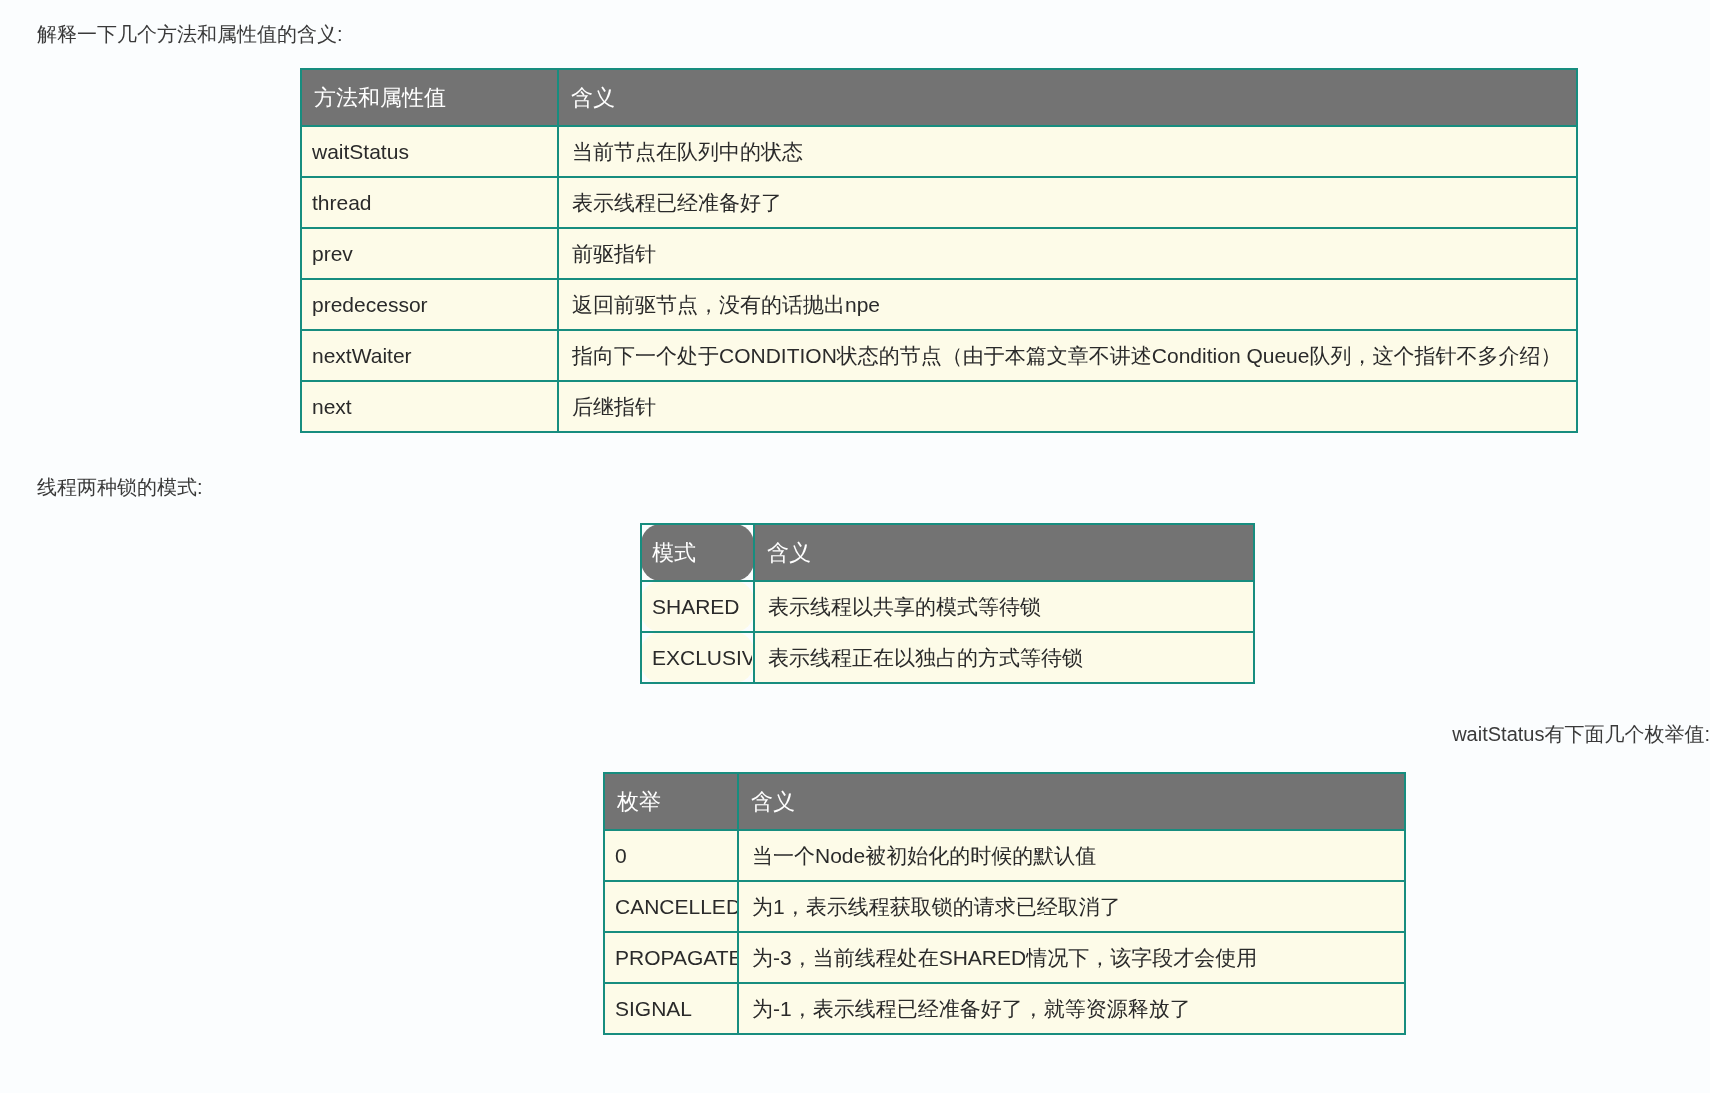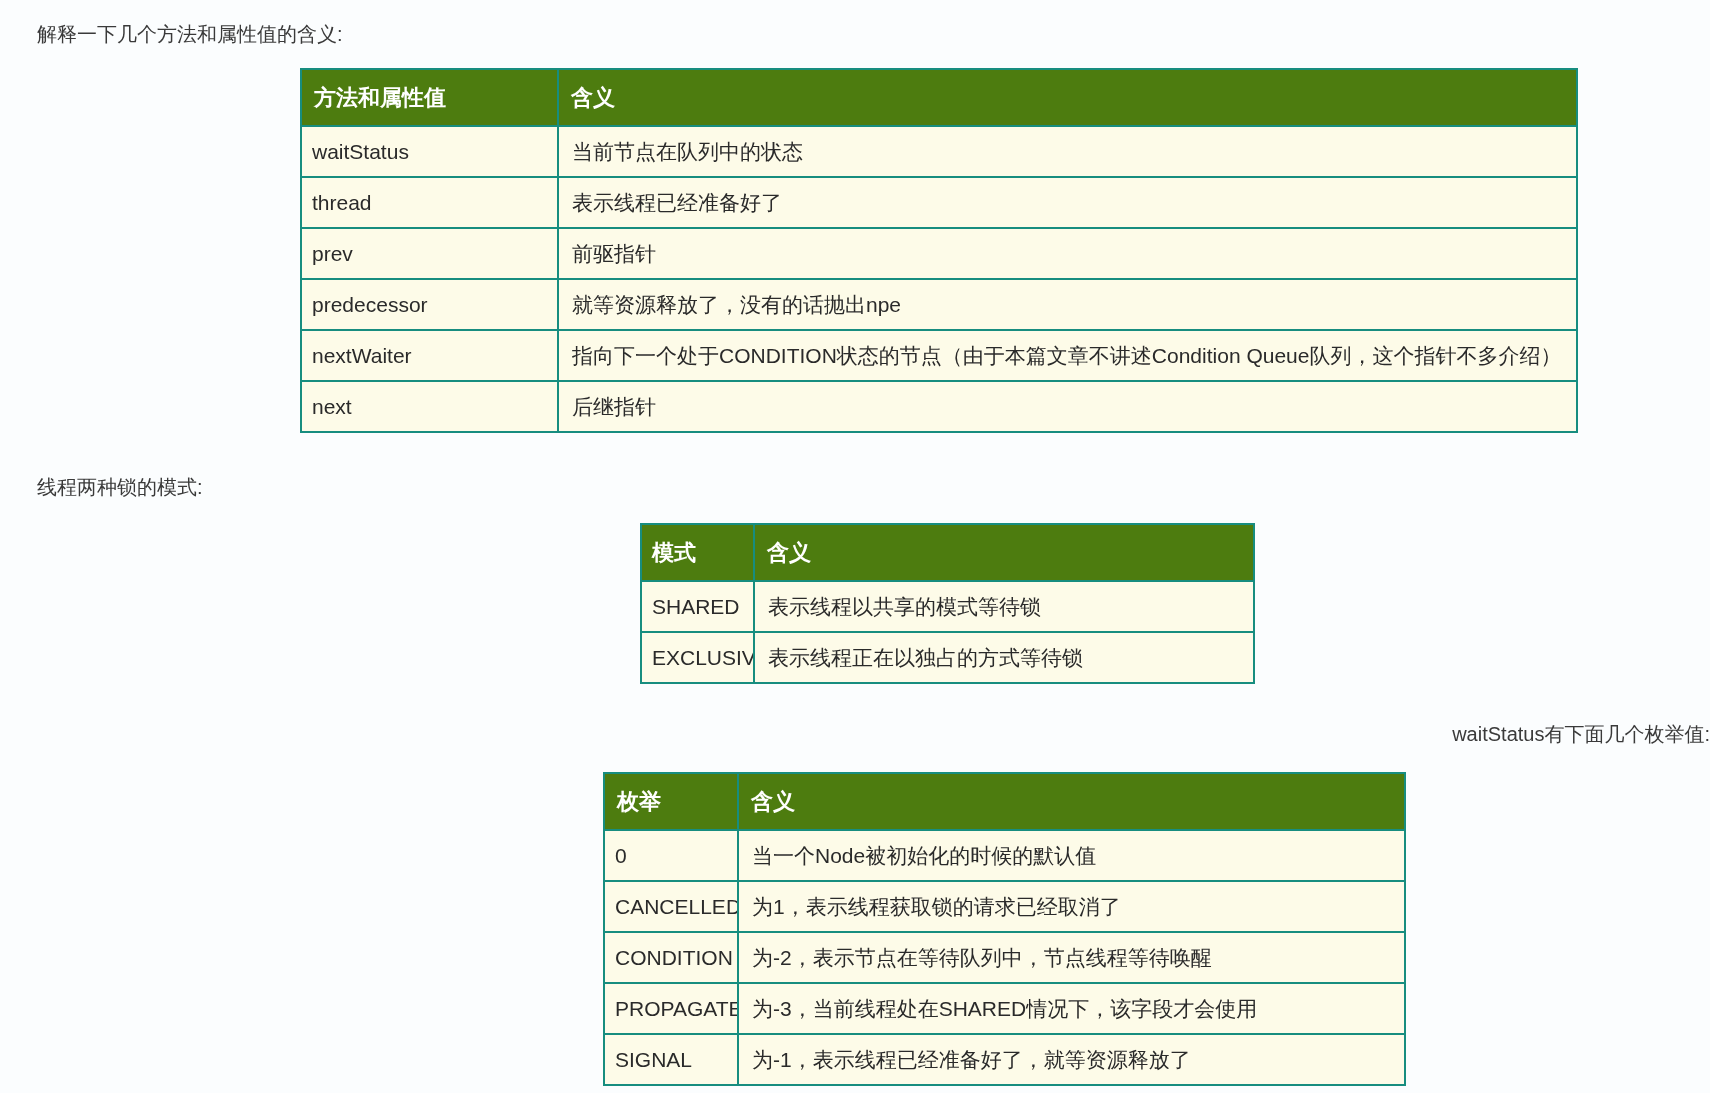--- a/index.html
+++ b/index.html
@@ -34,38 +34,38 @@
 
   .data-table th, .data-table td {
     border: 2px solid #178d7f;
     text-align: left;
     vertical-align: middle;
     font-size: 21px;
     overflow: hidden;
     white-space: nowrap;
   }
   .data-table th {
-    background: #4d7c0f;
+    background: #737373;
     color: #ffffff;
-    font-weight: bold;
+    font-weight: normal;
     height: 57px;
     padding: 0 12px;
     font-size: 22px;
   }
   .data-table td {
     background: #fdfbe8;
     color: #2a2a2a;
     height: 51px;
     padding: 0 12px 0 10px;
   }
   .data-table td.col-meaning { padding-left: 13px; }
 
   #table-1 .col-key { width: 257px; }
   #table-2 .col-key { width: 113px; }
-  #table-2 th.col-key, #table-2 td.col-key { padding-right: 4px; padding-left: 10px; }
+  #table-2 th.col-key, #table-2 td.col-key { padding-right: 4px; padding-left: 10px; border-radius: 20px; }
   #table-3 .col-key { width: 134px; }
 </style>
 </head>
 <body>
 
 <div>
 
   <section>
     <p id="heading-1" class="section-heading">解释一下几个方法和属性值的含义:</p>
     <table id="table-1" class="data-table">
@@ -83,21 +83,21 @@
           <tr>
             <td class="col-key">thread</td>
             <td class="col-meaning">表示线程已经准备好了</td>
           </tr>
           <tr>
             <td class="col-key">prev</td>
             <td class="col-meaning">前驱指针</td>
           </tr>
           <tr>
             <td class="col-key">predecessor</td>
-            <td class="col-meaning">就等资源释放了，没有的话抛出npe</td>
+            <td class="col-meaning">返回前驱节点，没有的话抛出npe</td>
           </tr>
           <tr>
             <td class="col-key">nextWaiter</td>
             <td class="col-meaning">指向下一个处于CONDITION状态的节点（由于本篇文章不讲述Condition Queue队列，这个指针不多介绍）</td>
           </tr>
           <tr>
             <td class="col-key">next</td>
             <td class="col-meaning">后继指针</td>
           </tr>
         </tbody>
@@ -138,24 +138,20 @@
       <tbody>
           <tr>
             <td class="col-key">0</td>
             <td class="col-meaning">当一个Node被初始化的时候的默认值</td>
           </tr>
           <tr>
             <td class="col-key">CANCELLED</td>
             <td class="col-meaning">为1，表示线程获取锁的请求已经取消了</td>
           </tr>
           <tr>
-            <td class="col-key">CONDITION</td>
-            <td class="col-meaning">为-2，表示节点在等待队列中，节点线程等待唤醒</td>
-          </tr>
-          <tr>
             <td class="col-key">PROPAGATE</td>
             <td class="col-meaning">为-3，当前线程处在SHARED情况下，该字段才会使用</td>
           </tr>
           <tr>
             <td class="col-key">SIGNAL</td>
             <td class="col-meaning">为-1，表示线程已经准备好了，就等资源释放了</td>
           </tr>
         </tbody>
     </table>
   </section>

